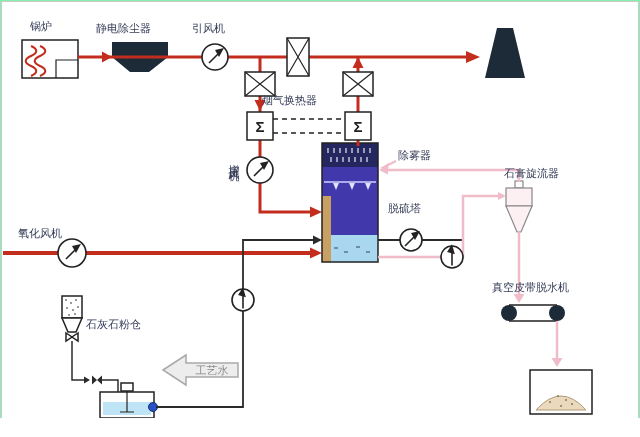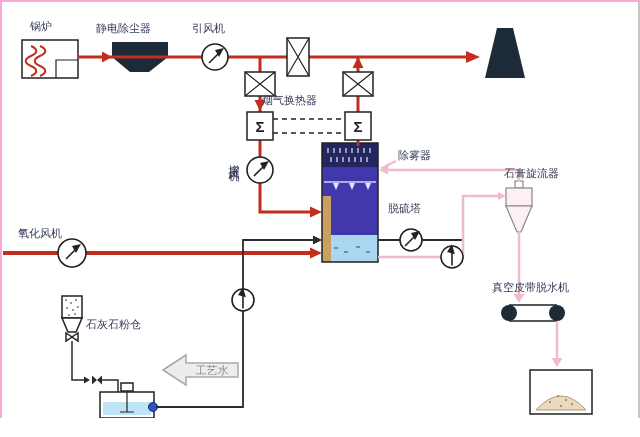--- a/index.html
+++ b/index.html
@@ -1,16 +1,16 @@
 <!DOCTYPE html>
 <html><head>
 <meta charset="utf-8">
 <style>
   html,body{margin:0;padding:0;background:#ffffff;}
-  .stage{width:640px;height:418px;position:relative;background:#f9a8d4;overflow:hidden;}
+  .stage{width:640px;height:418px;position:relative;background:#86efac;overflow:hidden;}
   svg{display:block;}
   text{font-family:"Liberation Sans","DejaVu Sans",sans-serif;font-size:11px;fill:#333a56;}
   .lbl-gray{fill:#8a8a8a;}
   .v-text{writing-mode:vertical-rl;text-orientation:upright;letter-spacing:2px;}
   .hx-sym{font-size:15px;font-weight:bold;fill:#222222;}
   .eq-stroke{stroke:#222222;stroke-width:1.5;fill:#ffffff;}
   .thin{stroke:#222222;stroke-width:1.2;fill:none;}
   .fan-circle{fill:#ffffff;stroke:#222222;stroke-width:1.6;}
   .fan-line{stroke:#222222;stroke-width:1.6;fill:none;}
   .fan-head{fill:#222222;stroke:none;}

